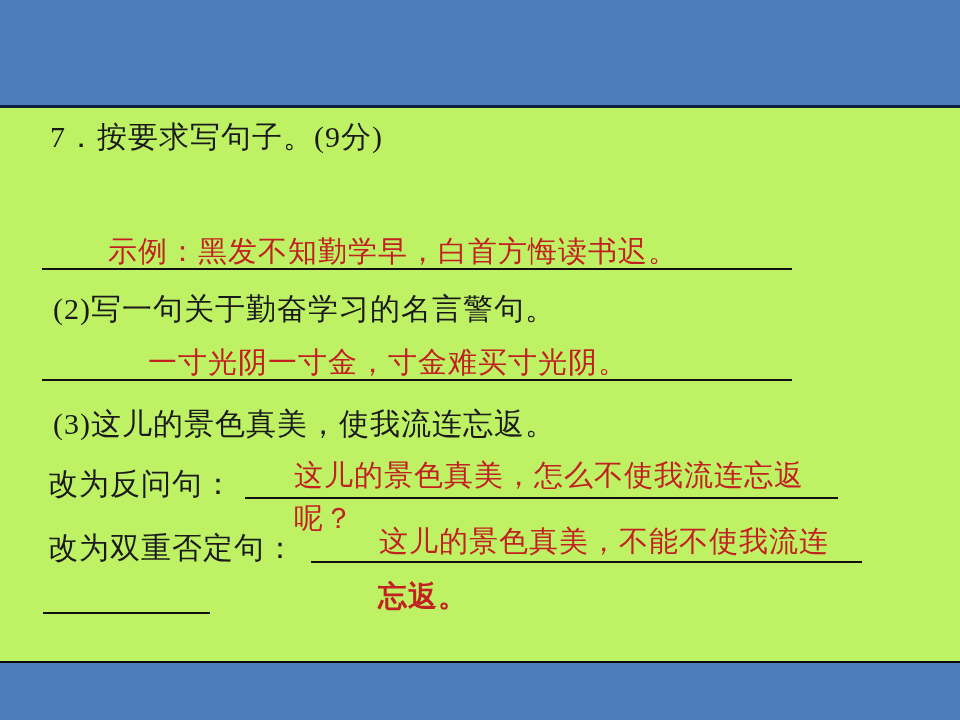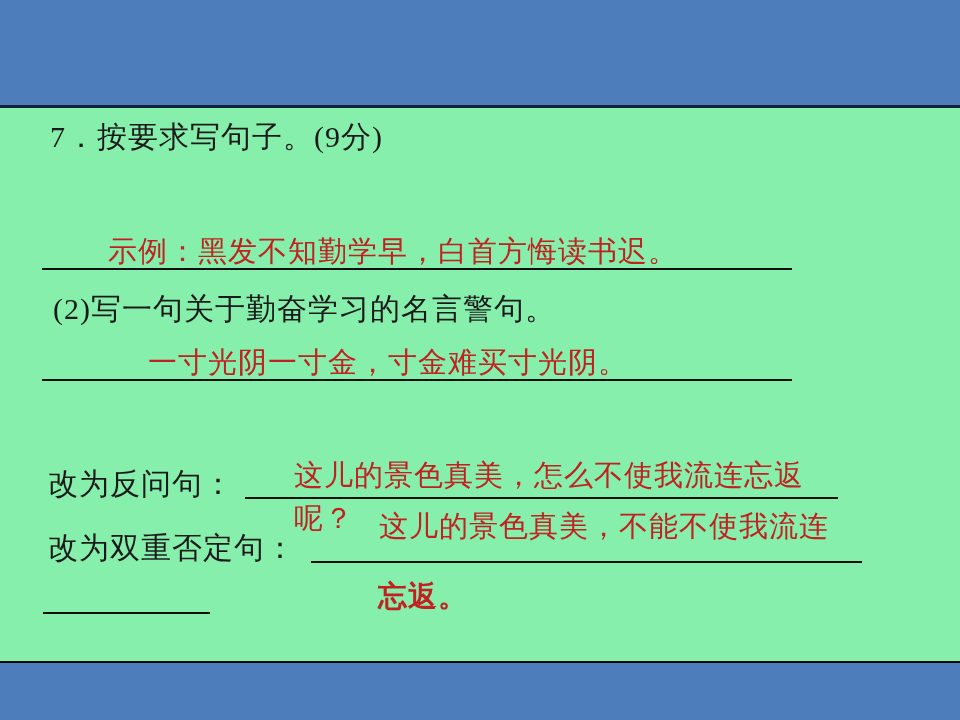--- a/index.html
+++ b/index.html
@@ -5,21 +5,21 @@
   * { margin: 0; padding: 0; box-sizing: border-box; }
   html, body { width: 960px; height: 720px; overflow: hidden; }
   body {
     font-family: "Liberation Serif", "DejaVu Serif", serif;
     background: #ffffff;
   }
   .slide {
     position: relative;
     width: 960px;
     height: 720px;
-    background: #86efac;
+    background: #bef264;
   }
   .band {
     position: absolute;
     left: 0;
     width: 960px;
     background: #4d7ebb;
   }
   .band-top {
     top: 0;
     height: 108px;
@@ -58,26 +58,27 @@
 
   <div class="txt" style="left:50px; top:122px;">7．按要求写句子。(9分)</div>
 
   <div class="txt red" style="left:108px; top:237px;">示例：黑发不知勤学早，白首方悔读书迟。</div>
   <div class="blank" style="left:42px; top:268px; width:750px;"></div>
 
   <div class="txt" style="left:53px; top:294px;">(2)写一句关于勤奋学习的名言警句。</div>
   <div class="txt red" style="left:148px; top:348px;">一寸光阴一寸金，寸金难买寸光阴。</div>
   <div class="blank" style="left:42px; top:379px; width:750px;"></div>
 
+  <div class="txt" style="left:53px; top:409px;">(3)这儿的景色真美，使我流连忘返。</div>
 
   <div class="txt red" style="left:294px; top:461px;">这儿的景色真美，怎么不使我流连忘返</div>
   <div class="txt" style="left:48px; top:469px;">改为反问句：</div>
   <div class="blank" style="left:245px; top:497px; width:593px;"></div>
   <div class="txt red" style="left:294px; top:504px;">呢？</div>
 
   <div class="txt" style="left:48px; top:533px;">改为双重否定句：</div>
-  <div class="txt red" style="left:379px; top:512px;">这儿的景色真美，不能不使我流连</div>
+  <div class="txt red" style="left:379px; top:527px;">这儿的景色真美，不能不使我流连</div>
   <div class="blank" style="left:311px; top:561px; width:551px;"></div>
   <div class="txt red" style="left:378px; top:582px;font-weight:bold;">忘返。</div>
 
   <div class="blank" style="left:43px; top:612px; width:167px;"></div>
 
 </div>
 
 </body></html>

